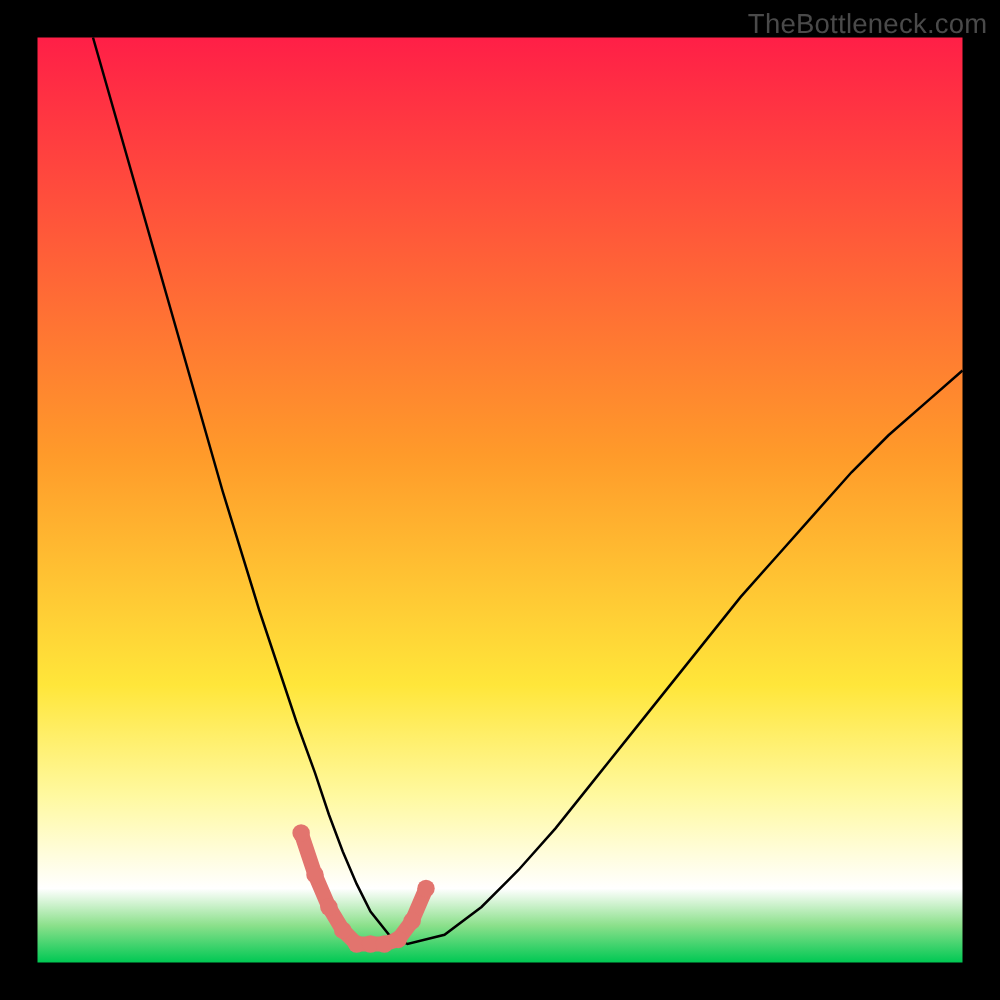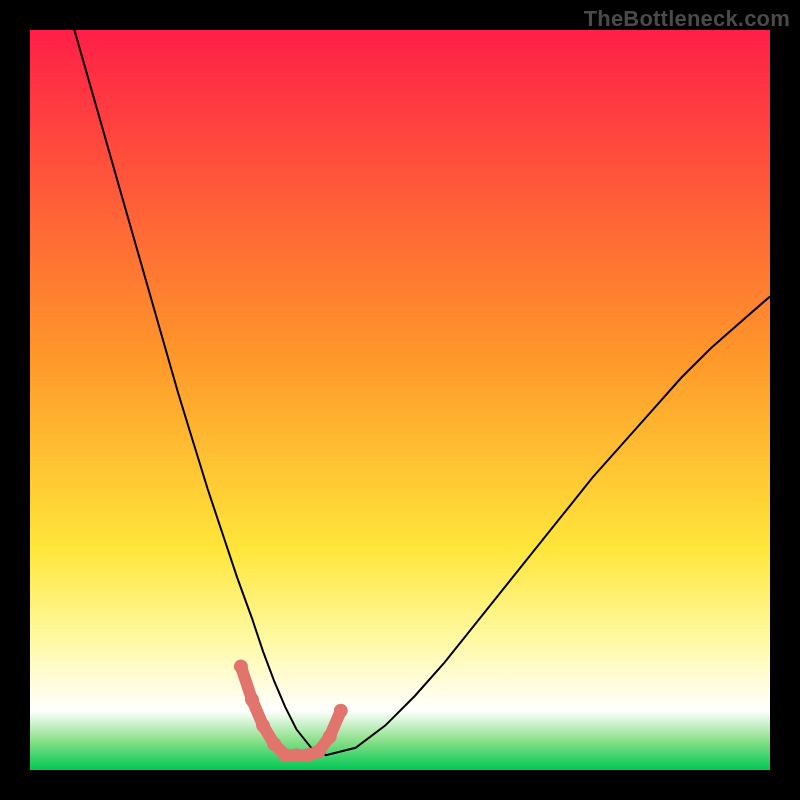--- a/index.html
+++ b/index.html
@@ -15,21 +15,21 @@
     width: 800px;
     height: 800px;
     background: #000;
   }
   .watermark {
     position: absolute;
     top: 6px;
     right: 10px;
     color: #4a4a4a;
     font-size: 22px;
-    font-weight: 700;
+    font-weight: 400;
     letter-spacing: 0.2px;
     z-index: 3;
   }
   svg.chart {
     position: absolute;
     top: 0;
     left: 0;
   }
 </style>
 </head>

